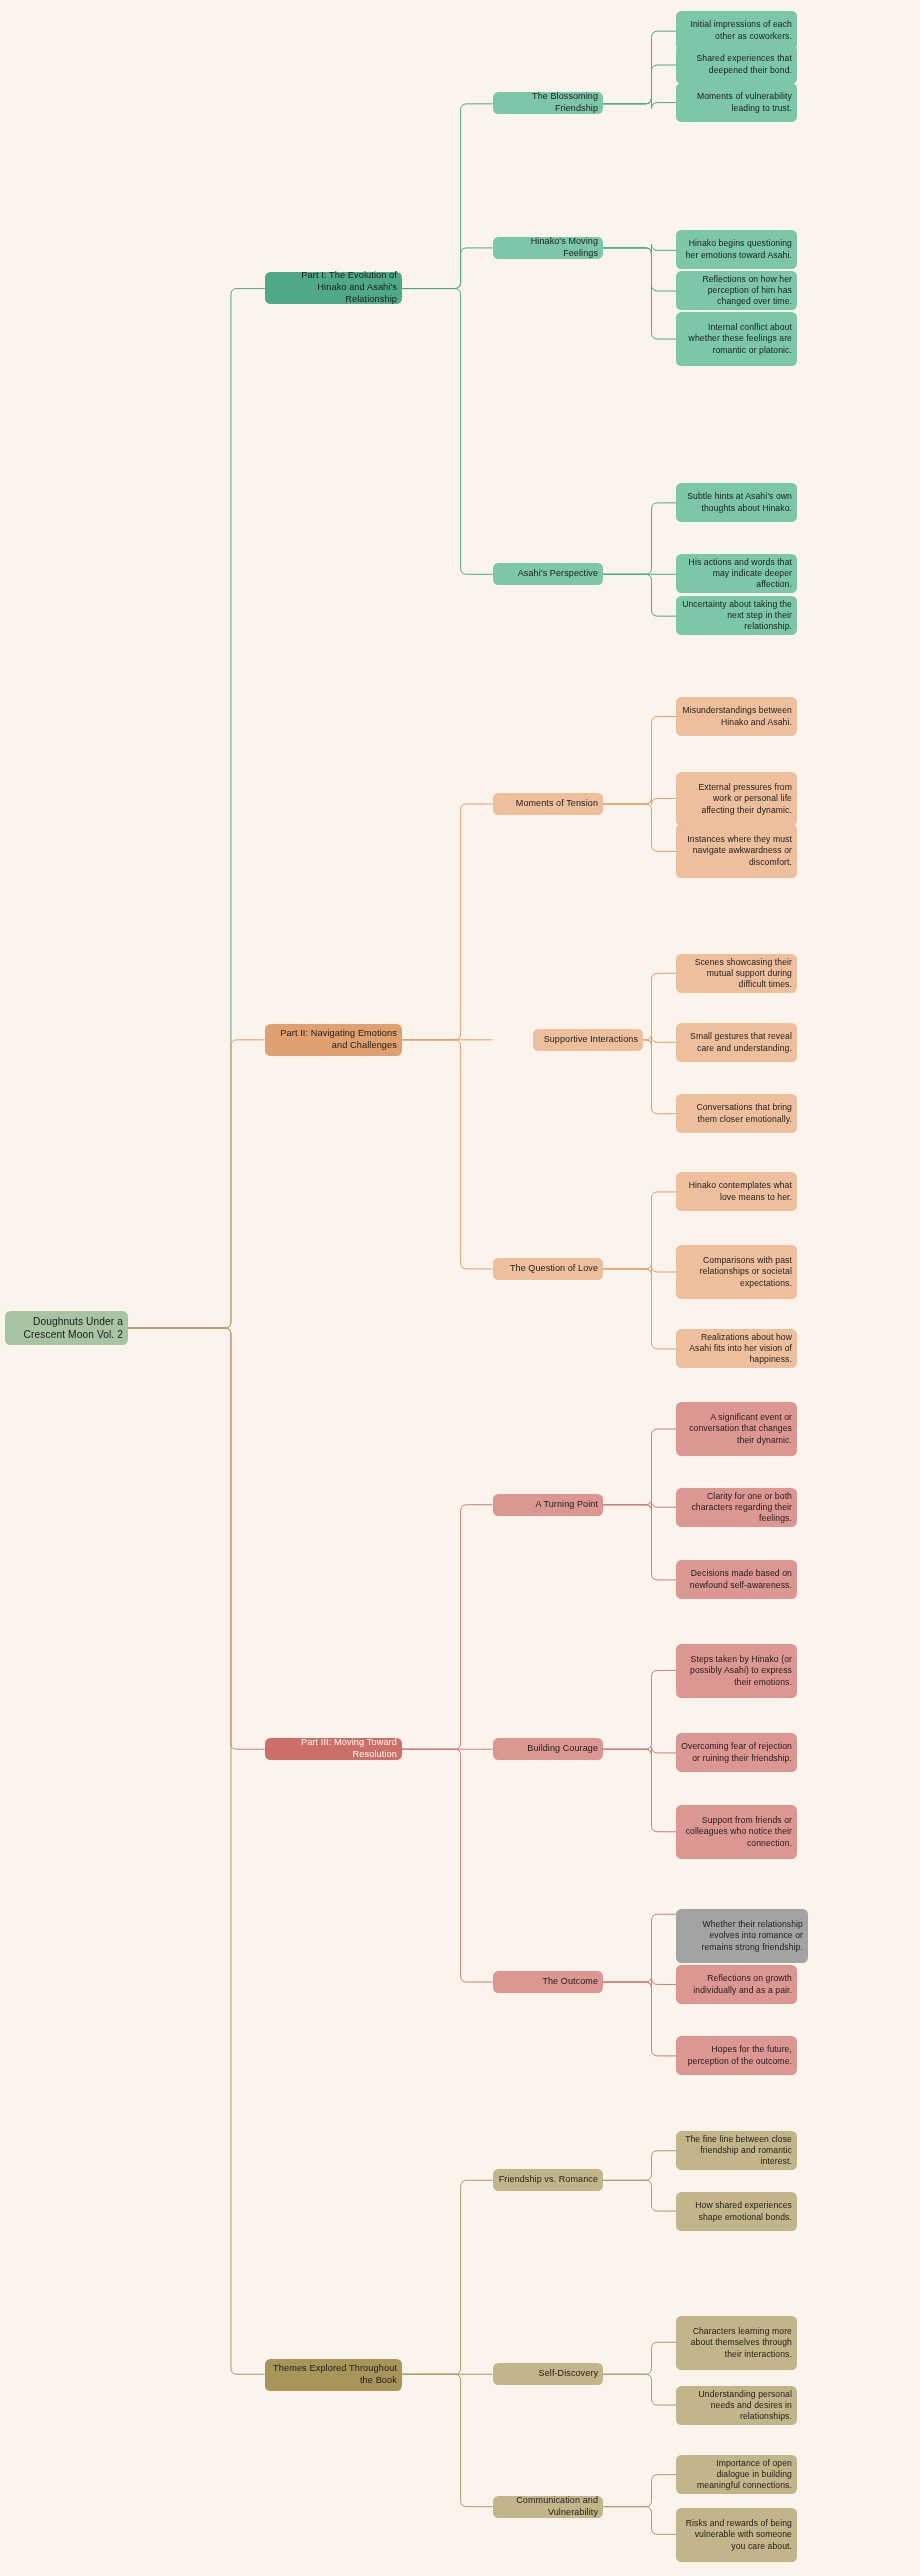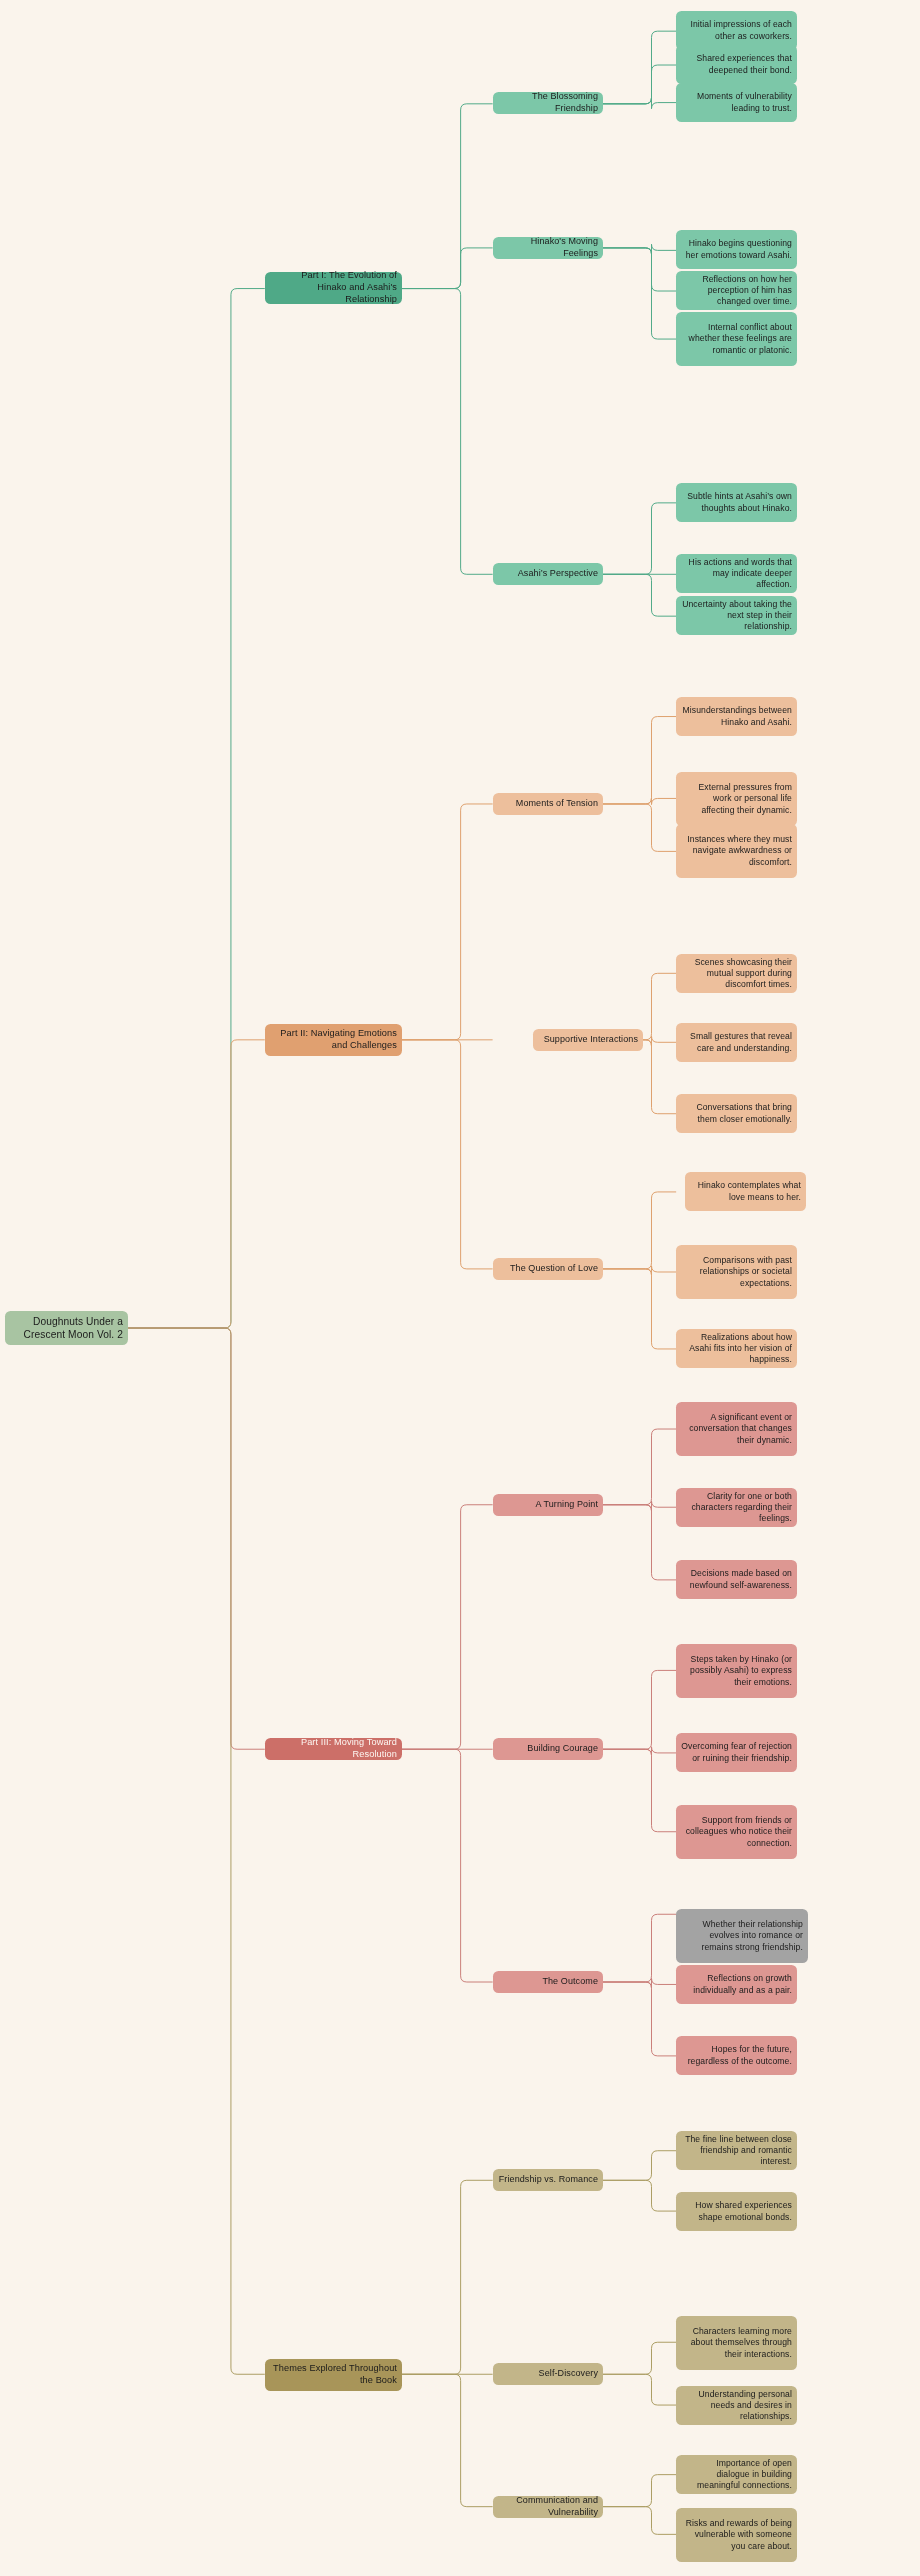--- a/index.html
+++ b/index.html
@@ -141,32 +141,32 @@
       <div class="node lvl-3" style="left: 676px; width: 121px; height: 54px; top: 772px; background: rgb(237, 191, 156);">
         <span>External pressures from work or personal life affecting their dynamic.</span>
       </div>
       <div class="node lvl-3" style="left: 676px; width: 121px; height: 54px; top: 824px; background: rgb(237, 191, 156);">
         <span>Instances where they must navigate awkwardness or discomfort.</span>
       </div>
       <div class="node lvl-2" style="left: 493px; width: 110px; height: 22px; top: 1029px; background: rgb(237, 191, 156); margin-left: 40px;">
         <span>Supportive Interactions</span>
       </div>
       <div class="node lvl-3" style="left: 676px; width: 121px; height: 39px; top: 954px; background: rgb(237, 191, 156);">
-        <span>Scenes showcasing their mutual support during discomfort times.</span>
+        <span>Scenes showcasing their mutual support during difficult times.</span>
       </div>
       <div class="node lvl-3" style="left: 676px; width: 121px; height: 39px; top: 1023px; background: rgb(237, 191, 156);">
         <span>Small gestures that reveal care and understanding.</span>
       </div>
       <div class="node lvl-3" style="left: 676px; width: 121px; height: 39px; top: 1094px; background: rgb(237, 191, 156);">
         <span>Conversations that bring them closer emotionally.</span>
       </div>
       <div class="node lvl-2" style="left: 493px; width: 110px; height: 22px; top: 1258px; background: rgb(237, 191, 156); padding-left: 8px;">
         <span>The Question of Love</span>
       </div>
-      <div class="node lvl-3" style="left: 676px; width: 121px; height: 39px; top: 1172px; background: rgb(237, 191, 156); margin-left: 9px;">
+      <div class="node lvl-3" style="left: 676px; width: 121px; height: 39px; top: 1172px; background: rgb(237, 191, 156);">
         <span>Hinako contemplates what love means to her.</span>
       </div>
       <div class="node lvl-3" style="left: 676px; width: 121px; height: 54px; top: 1245px; background: rgb(237, 191, 156);">
         <span>Comparisons with past relationships or societal expectations.</span>
       </div>
       <div class="node lvl-3" style="left: 676px; width: 121px; height: 39px; top: 1329px; background: rgb(237, 191, 156);">
         <span>Realizations about how Asahi fits into her vision of happiness.</span>
       </div>
       <div class="node lvl-1 white-text" style="left: 265px; width: 137px; height: 22px; top: 1738px; background: rgb(204, 111, 104);">
         <span>Part III: Moving Toward Resolution</span>
@@ -198,21 +198,21 @@
       <div class="node lvl-2" style="left: 493px; width: 110px; height: 22px; top: 1971px; background: rgb(221, 151, 146);">
         <span>The Outcome</span>
       </div>
       <div class="node lvl-3" style="left: 676px; width: 132px; height: 54px; top: 1888px; background: #a3a3a3; margin-top: 21px;">
         <span>Whether their relationship evolves into romance or remains strong friendship.</span>
       </div>
       <div class="node lvl-3" style="left: 676px; width: 121px; height: 39px; top: 1965px; background: rgb(221, 151, 146);">
         <span>Reflections on growth individually and as a pair.</span>
       </div>
       <div class="node lvl-3" style="left: 676px; width: 121px; height: 39px; top: 2036px; background: rgb(221, 151, 146);">
-        <span>Hopes for the future, regardless of the outcome.</span>
+        <span>Hopes for the future, perception of the outcome.</span>
       </div>
       <div class="node lvl-1" style="left: 265px; width: 137px; height: 32px; top: 2359px; background: rgb(168, 149, 89);">
         <span>Themes Explored Throughout the Book</span>
       </div>
       <div class="node lvl-2" style="left: 493px; width: 110px; height: 22px; top: 2169px; background: rgb(194, 181, 137);">
         <span>Friendship vs. Romance</span>
       </div>
       <div class="node lvl-3" style="left: 676px; width: 121px; height: 39px; top: 2131px; background: rgb(194, 181, 137);">
         <span>The fine line between close friendship and romantic interest.</span>
       </div>

